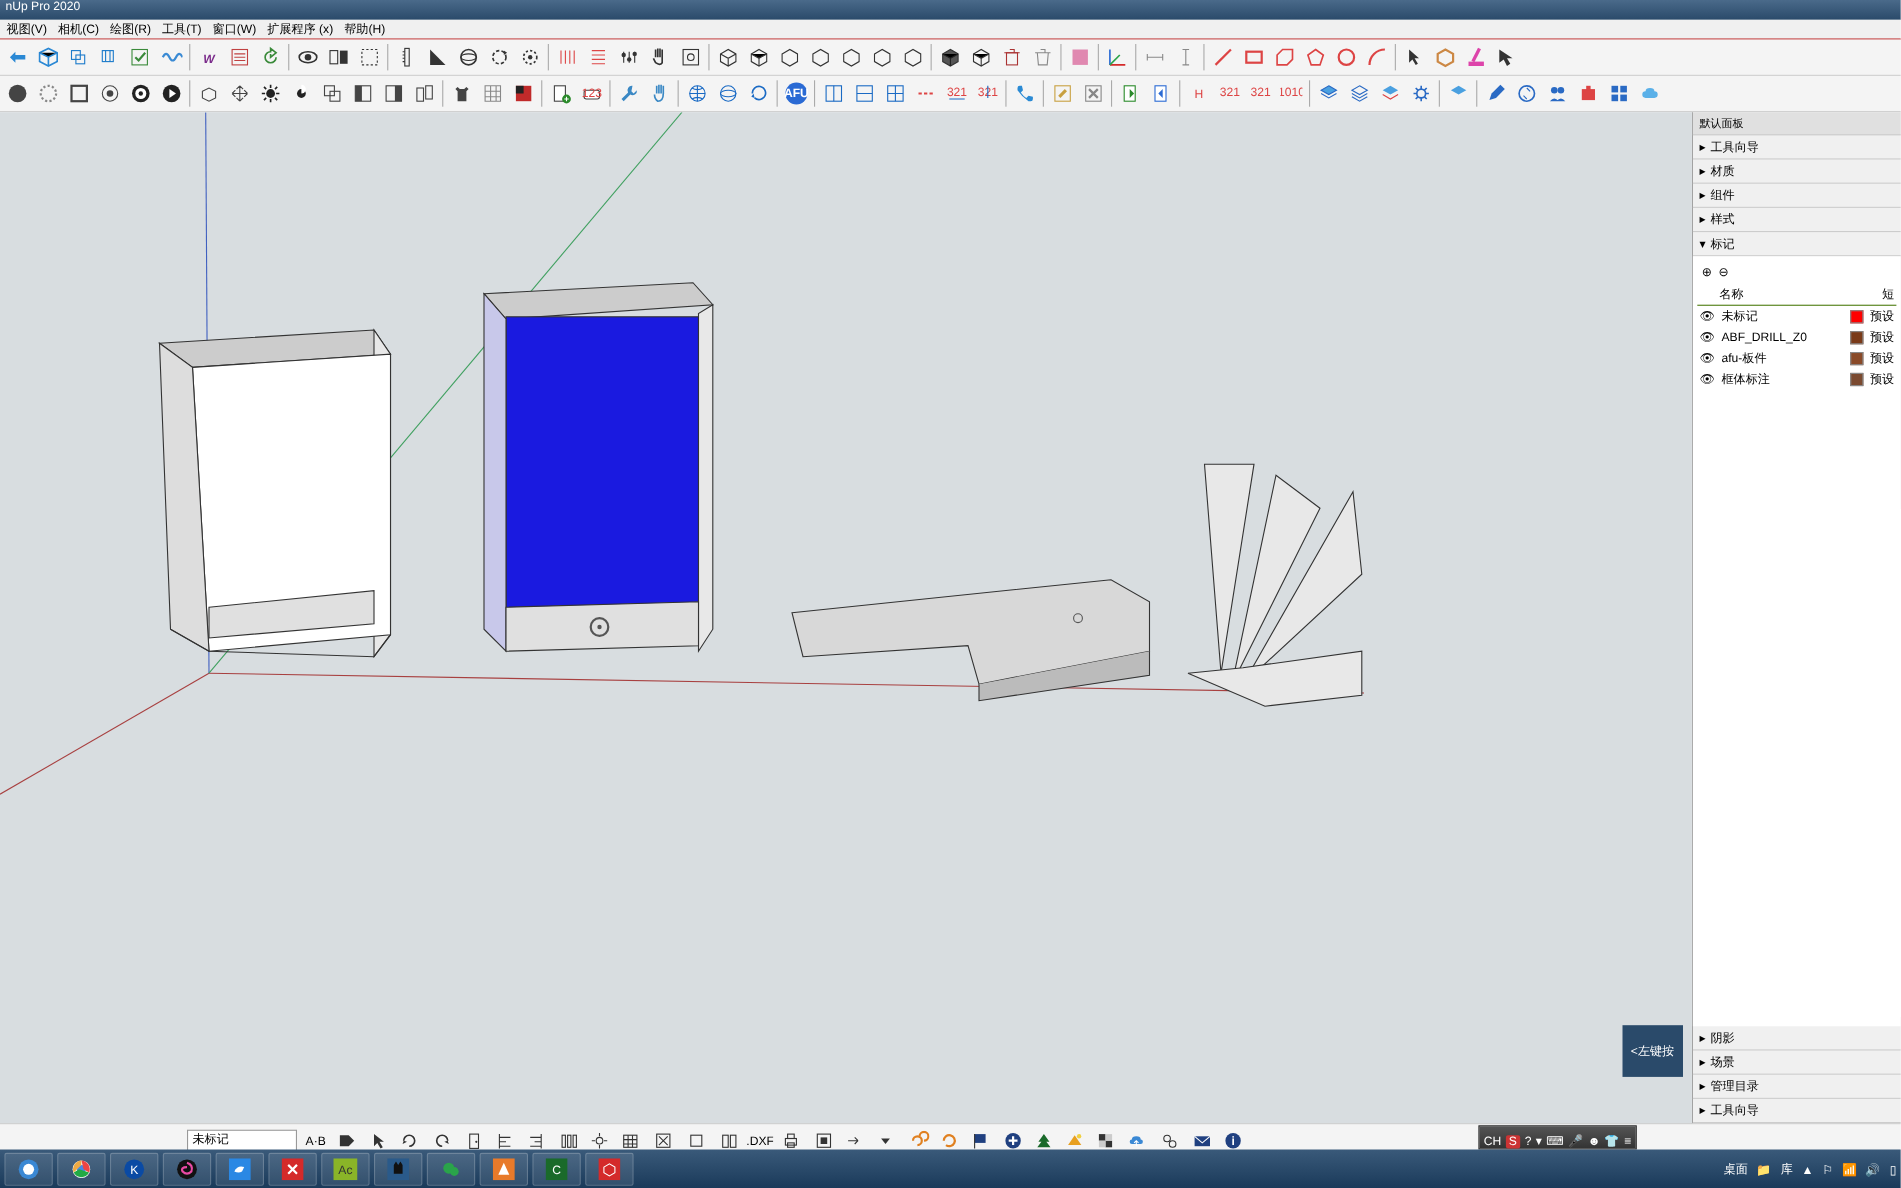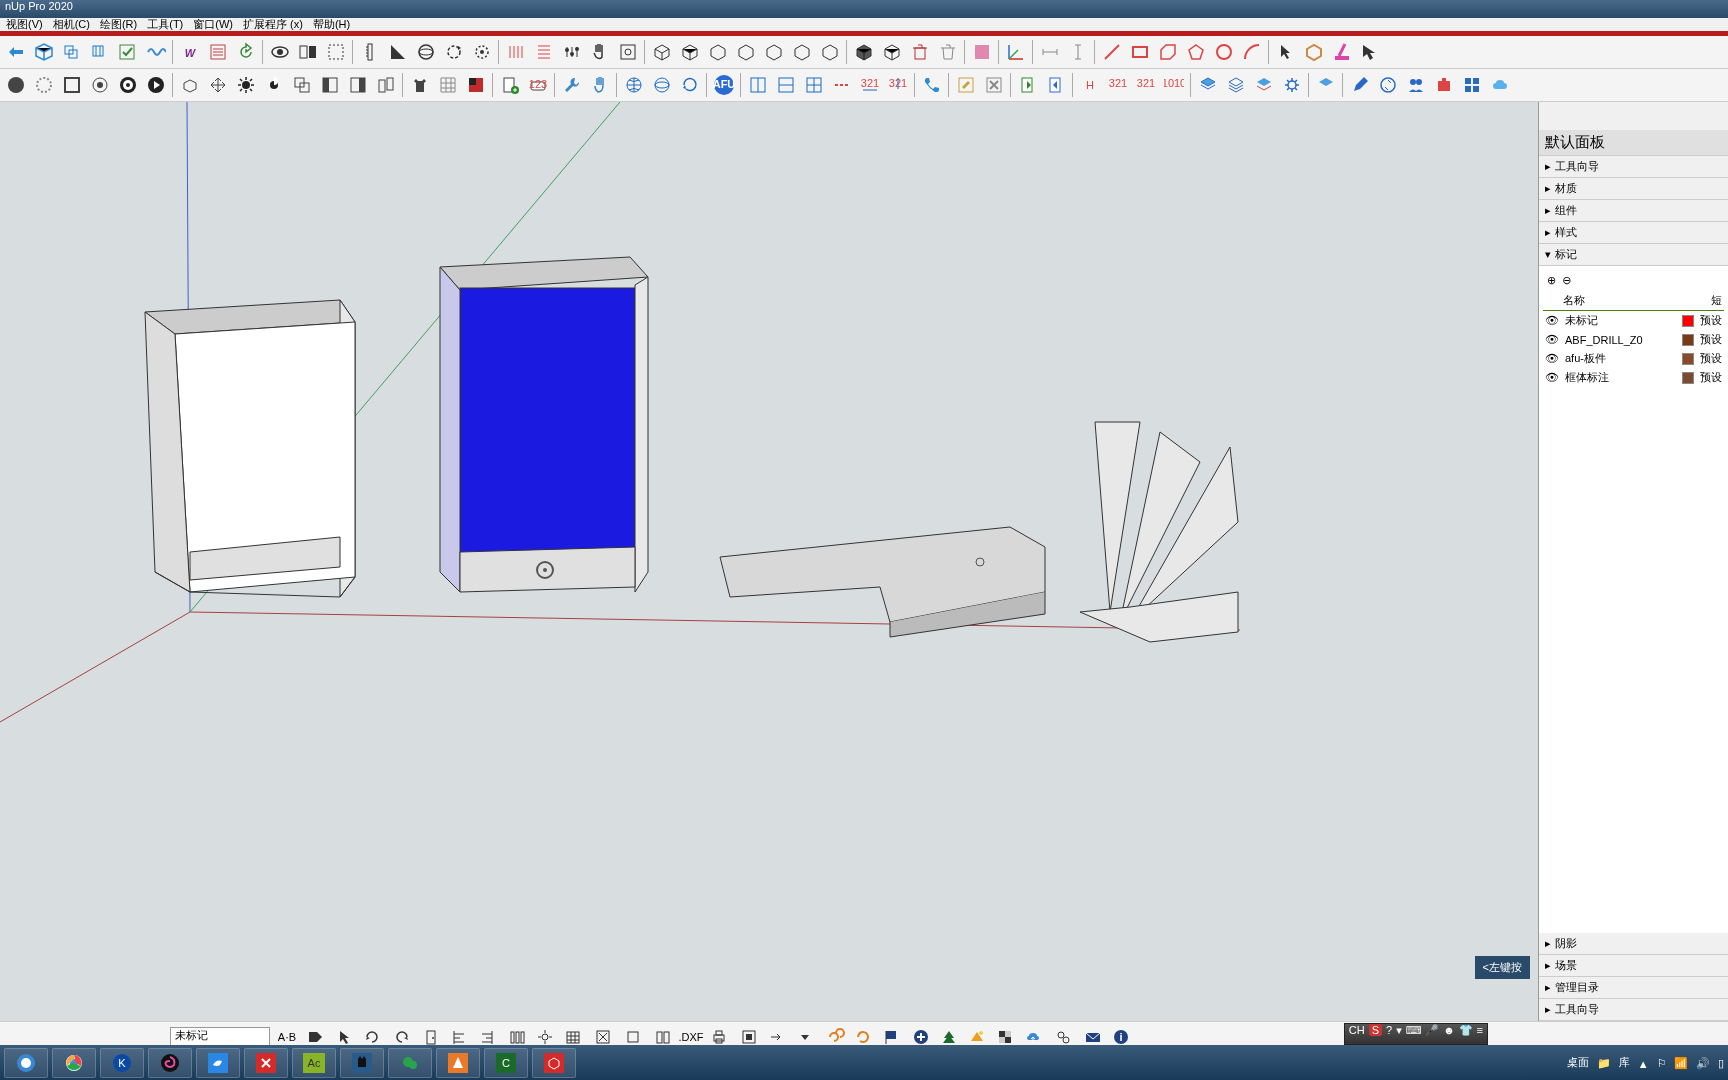--- a/index.html
+++ b/index.html
@@ -1,46 +1,46 @@
 <!DOCTYPE html>
 <html><head>
 <meta charset="utf-8">
 <style>
 *{margin:0;padding:0;box-sizing:border-box;font-family:"Microsoft YaHei",Arial,sans-serif;font-size:11px;}
 body{width:1728px;height:1080px;overflow:hidden;background:#fff;position:relative;}
 .titlebar{height:18px;background:linear-gradient(180deg,#4a6a8a 0%,#2a4a6a 100%);color:#fff;display:flex;padding:0 5px;}
-.menubar{height:18px;background:#f0f0f0;display:flex;align-items:center;gap:2px;padding:0 2px;border-bottom:5px solid #b91c1c;}
+.menubar{height:18px;background:#f0f0f0;display:flex;align-items:center;gap:2px;padding:0 2px;border-bottom:1px solid #b91c1c;}
 .menubar span{padding:0 4px;cursor:pointer;}
 .toolbar{background:#f4f4f4;border-bottom:1px solid #ccc;display:flex;align-items:center;flex-wrap:wrap;padding:2px;}
 .toolbar .tool{width:26px;height:26px;margin:1px;display:flex;align-items:center;justify-content:center;border:1px solid transparent;cursor:pointer;}
 .toolbar .sep{width:2px;height:24px;border-left:1px solid #aaa;margin:0 2px;}
 svg{display:block;}
 .main{display:flex;height:calc(100% - 96px - 30px - 35px);}
 .viewport{flex:1;background:#d8dde0;position:relative;overflow:hidden;}
 .overlay-text{position:absolute;top:8px;left:0;color:#0000ee;font-size:14px;line-height:20px;white-space:pre;}
 .side-panel{width:190px;background:#f0f0f0;border-left:1px solid #999;display:flex;flex-direction:column;}
-.panel-header{background:#e0e0e0;border-bottom:1px solid #ccc;padding:3px 6px;font-size:15px;margin-top:28px;}
+.panel-header{background:#e0e0e0;border-bottom:1px solid #ccc;padding:3px 6px;font-size:10px;}
 .panel-section{border-bottom:1px solid #ccc;padding:3px 6px;font-size:11px;display:flex;align-items:center;cursor:pointer;}
 .panel-section .arrow{width:10px;display:inline-block;}
 .tags-body{flex:1;background:#fff;padding:4px;}
 .tags-controls{padding:4px;display:flex;gap:6px;}
 .tag-row{display:flex;align-items:center;padding:2px;gap:6px;font-size:11px;}
 .tag-row .eye{width:14px;}
 .tag-row .name{flex:1;}
 .tag-row .swatch{width:12px;height:12px;border:1px solid #888;}
 .tag-header{display:flex;border-bottom:1px solid #4d7c0f;padding:2px 2px 2px 20px;font-size:11px;gap:30px;}
 .bottom-tools{height:30px;background:#f4f4f4;border-top:1px solid #ccc;display:flex;align-items:center;padding:2px 170px;gap:2px;}
 .bottom-tools .tool{width:26px;height:24px;display:flex;align-items:center;justify-content:center;cursor:pointer;}
 .layer-select{width:100px;height:20px;border:1px solid #999;background:#fff;padding:0 4px;}
 .watermark{position:absolute;bottom:-5px;left:540px;color:#c02020;font-size:28px;font-weight:bold;opacity:0.6;}
-.rec-indicator{position:absolute;bottom:42px;right:8px;background:#2a4a6a;color:#fff;padding:4px 8px;font-size:28px;display:flex;align-items:flex-end;}
+.rec-indicator{position:absolute;bottom:42px;right:8px;background:#2a4a6a;color:#fff;padding:16px 8px;font-size:28px;display:flex;align-items:flex-end;}
 .taskbar{height:35px;background:linear-gradient(180deg,#3a5a7a,#1a3a5a);position:absolute;bottom:0;left:0;right:0;display:flex;align-items:center;padding:0 4px;gap:4px;}
 .taskbar .tb-item{width:44px;height:30px;background:rgba(255,255,255,0.1);border:1px solid rgba(255,255,255,0.2);display:flex;align-items:center;justify-content:center;border-radius:2px;}
 .taskbar .tb-right{margin-left:auto;display:flex;align-items:flex-end;gap:8px;color:#fff;font-size:10px;}
-.langbar{position:absolute;bottom:35px;right:240px;height:22px;background:linear-gradient(180deg,#555,#333);border:1px solid #222;display:flex;align-items:flex-start;padding:0 4px;gap:4px;color:#fff;font-size:10px;margin-left:11px;}
+.langbar{position:absolute;bottom:35px;right:240px;height:22px;background:linear-gradient(180deg,#555,#333);border:1px solid #222;display:flex;align-items:flex-end;padding:0 4px;gap:4px;color:#fff;font-size:10px;margin-left:11px;}
 </style>
 </head>
 <body>
 
 <div class="titlebar">
   <span>nUp Pro 2020</span>
 </div>
 
 <div class="menubar">
   <span>视图(V)</span>

